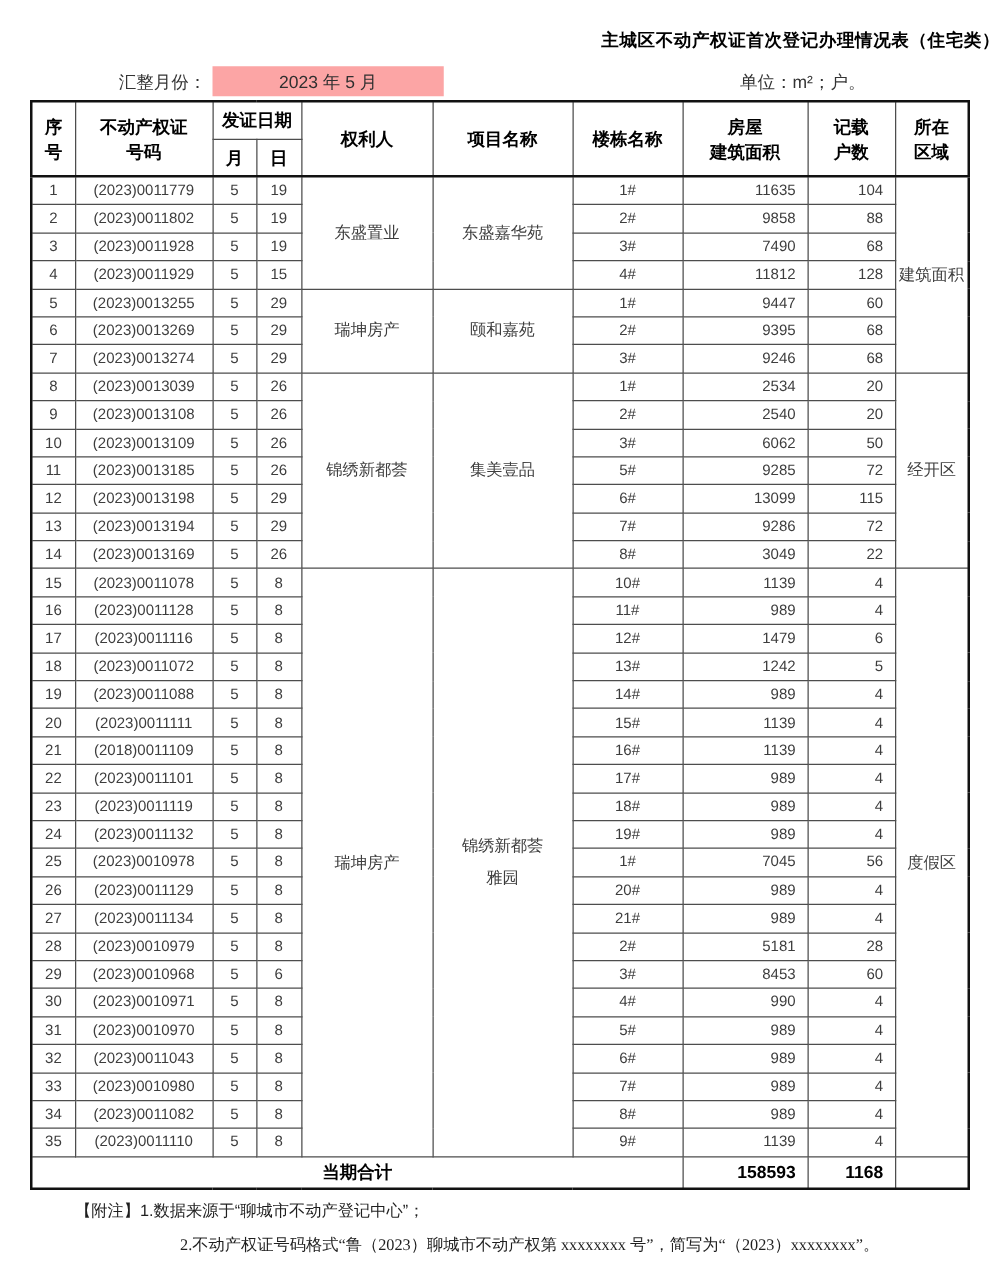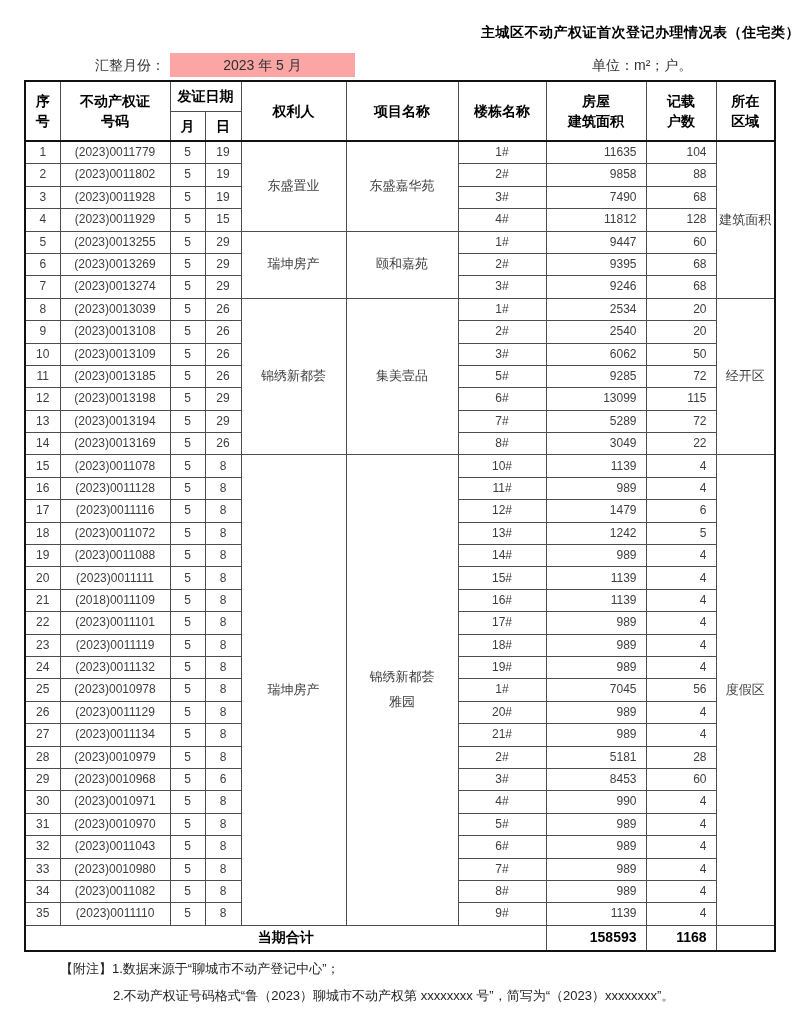--- a/index.html
+++ b/index.html
@@ -38,21 +38,21 @@
   }
   .report td.c-num{text-align:right;padding-right:9px;}
   .report td.c-owner,.report td.c-project{
     font-size:13px;white-space:pre-line;line-height:1.9;
   }
   .report td.c-region{font-size:13px;}
   .report tr.total-row td{
     font-weight:bold;font-size:14px;height:24px;color:#000;
   }
   .footnotes{margin:7px 0 0 60px;font-size:13px;color:#1f1f1f;line-height:1.55;}
-  .footnote-line2{margin-left:53px;margin-top:7px;}
+  .footnote-line2{margin-left:84px;margin-top:7px;font-family:Liberation Serif, serif;}
 </style>
 </head>
 <body>
 
 <div class="page-title">主城区不动产权证首次登记办理情况表（住宅类）</div>
 
 <div class="meta-row">
   <span class="meta-label">汇整月份：</span>
   <span class="meta-period" style="background: #fca5a5;">2023 年 5 月</span>
   <span class="meta-unit">单位：m²；户。</span>
@@ -209,21 +209,21 @@
         <td>6#</td>
         <td class="c-num">13099</td>
         <td class="c-num">115</td>
       </tr>
       <tr>
         <td>13</td>
         <td>(2023)0013194</td>
         <td>5</td>
         <td>29</td>
         <td>7#</td>
-        <td class="c-num">5289</td>
+        <td class="c-num">9286</td>
         <td class="c-num">72</td>
       </tr>
       <tr>
         <td>14</td>
         <td>(2023)0013169</td>
         <td>5</td>
         <td>26</td>
         <td>8#</td>
         <td class="c-num">3049</td>
         <td class="c-num">22</td>

